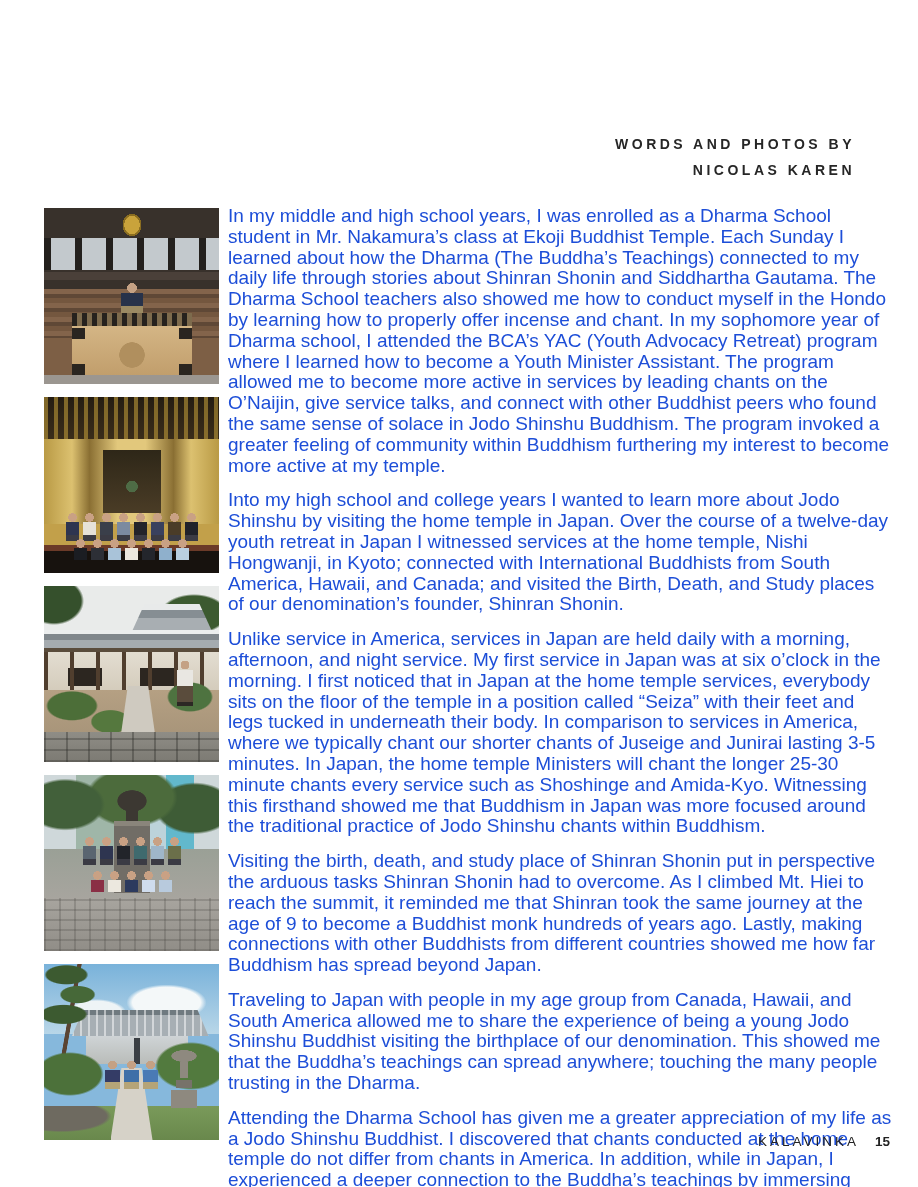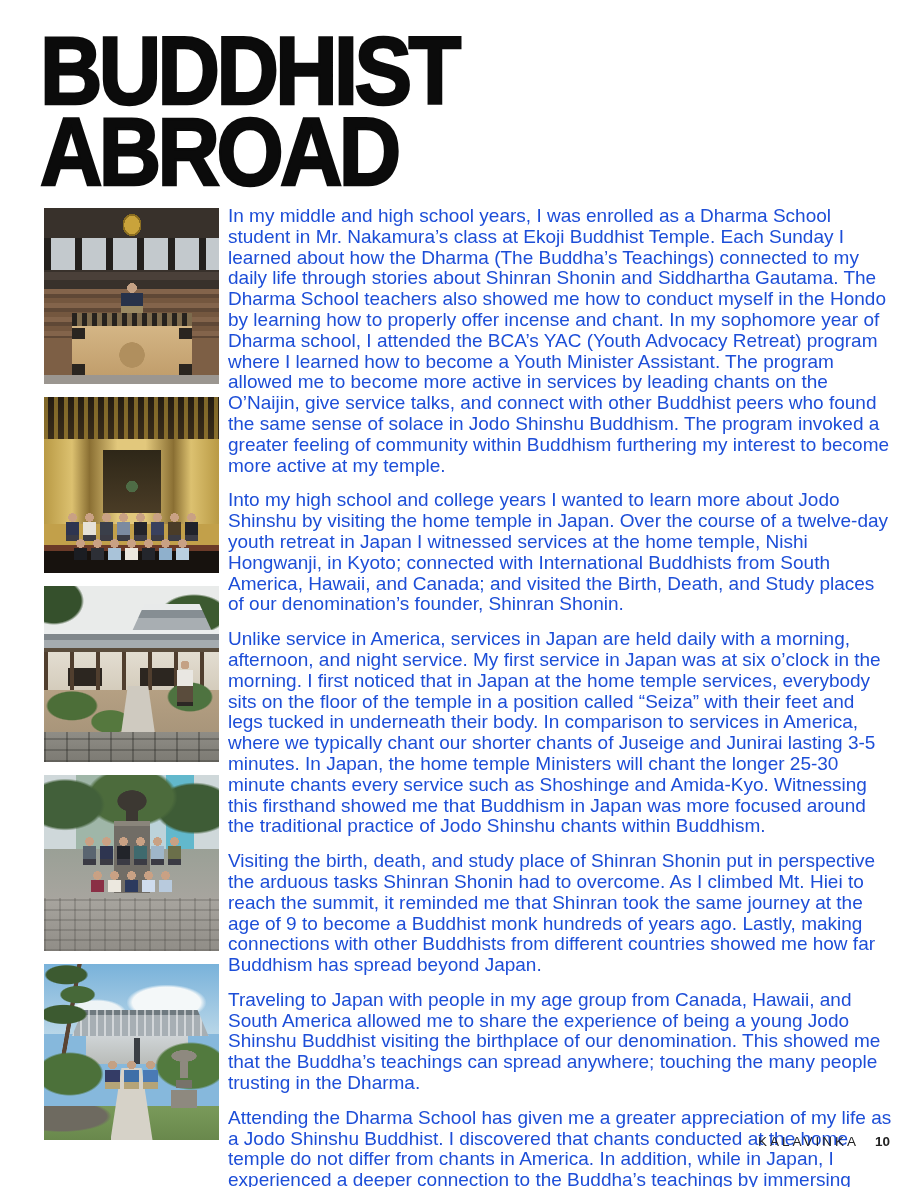--- a/index.html
+++ b/index.html
@@ -181,25 +181,25 @@
   
   .footer{position:absolute;right:28px;top:1134px;font-size:13.5px;color:#222;}
   .footer .mag{letter-spacing:3px;margin-top:32px;}
   .footer .num{font-weight:bold;margin-left:16px;letter-spacing:0;}
 </style>
 </head>
 <body>
 
 <div class="page">
 
-  <div class="title-block">
-    <div class="title-line">BUDDHIST</div>
-    <div class="title-line">ABROAD</div>
-  </div>
-
+
+  <div class="byline">
+    <div>WORDS AND PHOTOS BY</div>
+    <div>NICOLAS KAREN</div>
+  </div>
 
   <div class="photos">
 
     <div class="photo p1" aria-label="Young man sitting on the wooden steps of a temple beneath shoji windows and a golden lantern, large wooden incense burner in the foreground">
       <div class="w1-top">
         <div class="w1-win"></div>
         <div class="w1-ledge"></div>
       </div>
       <div class="w1-lantern"></div>
       <div class="w1-steps"></div>
@@ -257,16 +257,16 @@
   <div class="text-col">
     <p>In my middle and high school years, I was enrolled as a Dharma School student in Mr. Nakamura’s class at Ekoji Buddhist Temple. Each Sunday I learned about how the Dharma (The Buddha’s Teachings) connected to my daily life through stories about Shinran Shonin and Siddhartha Gautama. The Dharma School teachers also showed me how to conduct myself in the Hondo by learning how to properly offer incense and chant. In my sophomore year of Dharma school, I attended the BCA’s YAC (Youth Advocacy Retreat) program where I learned how to become a Youth Minister Assistant. The program allowed me to become more active in services by leading chants on the O’Naijin, give service talks, and connect with other Buddhist peers who found the same sense of solace in Jodo Shinshu Buddhism. The program invoked a greater feeling of community within Buddhism furthering my interest to become more active at my temple.</p>
     <p>Into my high school and college years I wanted to learn more about Jodo Shinshu by visiting the home temple in Japan. Over the course of a twelve-day youth retreat in Japan I witnessed services at the home temple, Nishi Hongwanji, in Kyoto; connected with International Buddhists from South America, Hawaii, and Canada; and visited the Birth, Death, and Study places of our denomination’s founder, Shinran Shonin.</p>
     <p>Unlike service in America, services in Japan are held daily with a morning, afternoon, and night service. My first service in Japan was at six o’clock in the morning. I first noticed that in Japan at the home temple services, everybody sits on the floor of the temple in a position called “Seiza” with their feet and legs tucked in underneath their body. In comparison to services in America, where we typically chant our shorter chants of Juseige and Junirai lasting 3-5 minutes. In Japan, the home temple Ministers will chant the longer 25-30 minute chants every service such as Shoshinge and Amida-Kyo. Witnessing this firsthand showed me that Buddhism in Japan was more focused around the traditional practice of Jodo Shinshu chants within Buddhism.</p>
     <p>Visiting the birth, death, and study place of Shinran Shonin put in perspective the arduous tasks Shinran Shonin had to overcome. As I climbed Mt. Hiei to reach the summit, it reminded me that Shinran took the same journey at the age of 9 to become a Buddhist monk hundreds of years ago. Lastly, making connections with other Buddhists from different countries showed me how far Buddhism has spread beyond Japan.</p>
     <p>Traveling to Japan with people in my age group from Canada, Hawaii, and South America allowed me to share the experience of being a young Jodo Shinshu Buddhist visiting the birthplace of our denomination. This showed me that the Buddha’s teachings can spread anywhere; touching the many people trusting in the Dharma.</p>
     <p>Attending the Dharma School has given me a greater appreciation of my life as a Jodo Shinshu Buddhist. I discovered that chants conducted at the home temple do not differ from chants in America. In addition, while in Japan, I experienced a deeper connection to the Buddha’s teachings by immersing myself in the culture; sitting Seiza during services surrounded by other temple members chanting in Japanese. The years I spent in Dharma School have allowed me to truly appreciate the opportunities to discover more about myself as a Buddhist as I aspire to learn more about Jodo Shinshu Buddhism. Regardless of how much I learn, I will probably never understand how ministers in Japan can sit for an hour in the Seiza position after their feet have gone numb.</p>
   </div>
 
   <div class="footer">
-    <span class="mag">KALAVINKA</span><span class="num">10</span>
+    <span class="mag">KALAVINKA</span><span class="num">15</span>
   </div>
 
 </div>
 
 </body></html>

